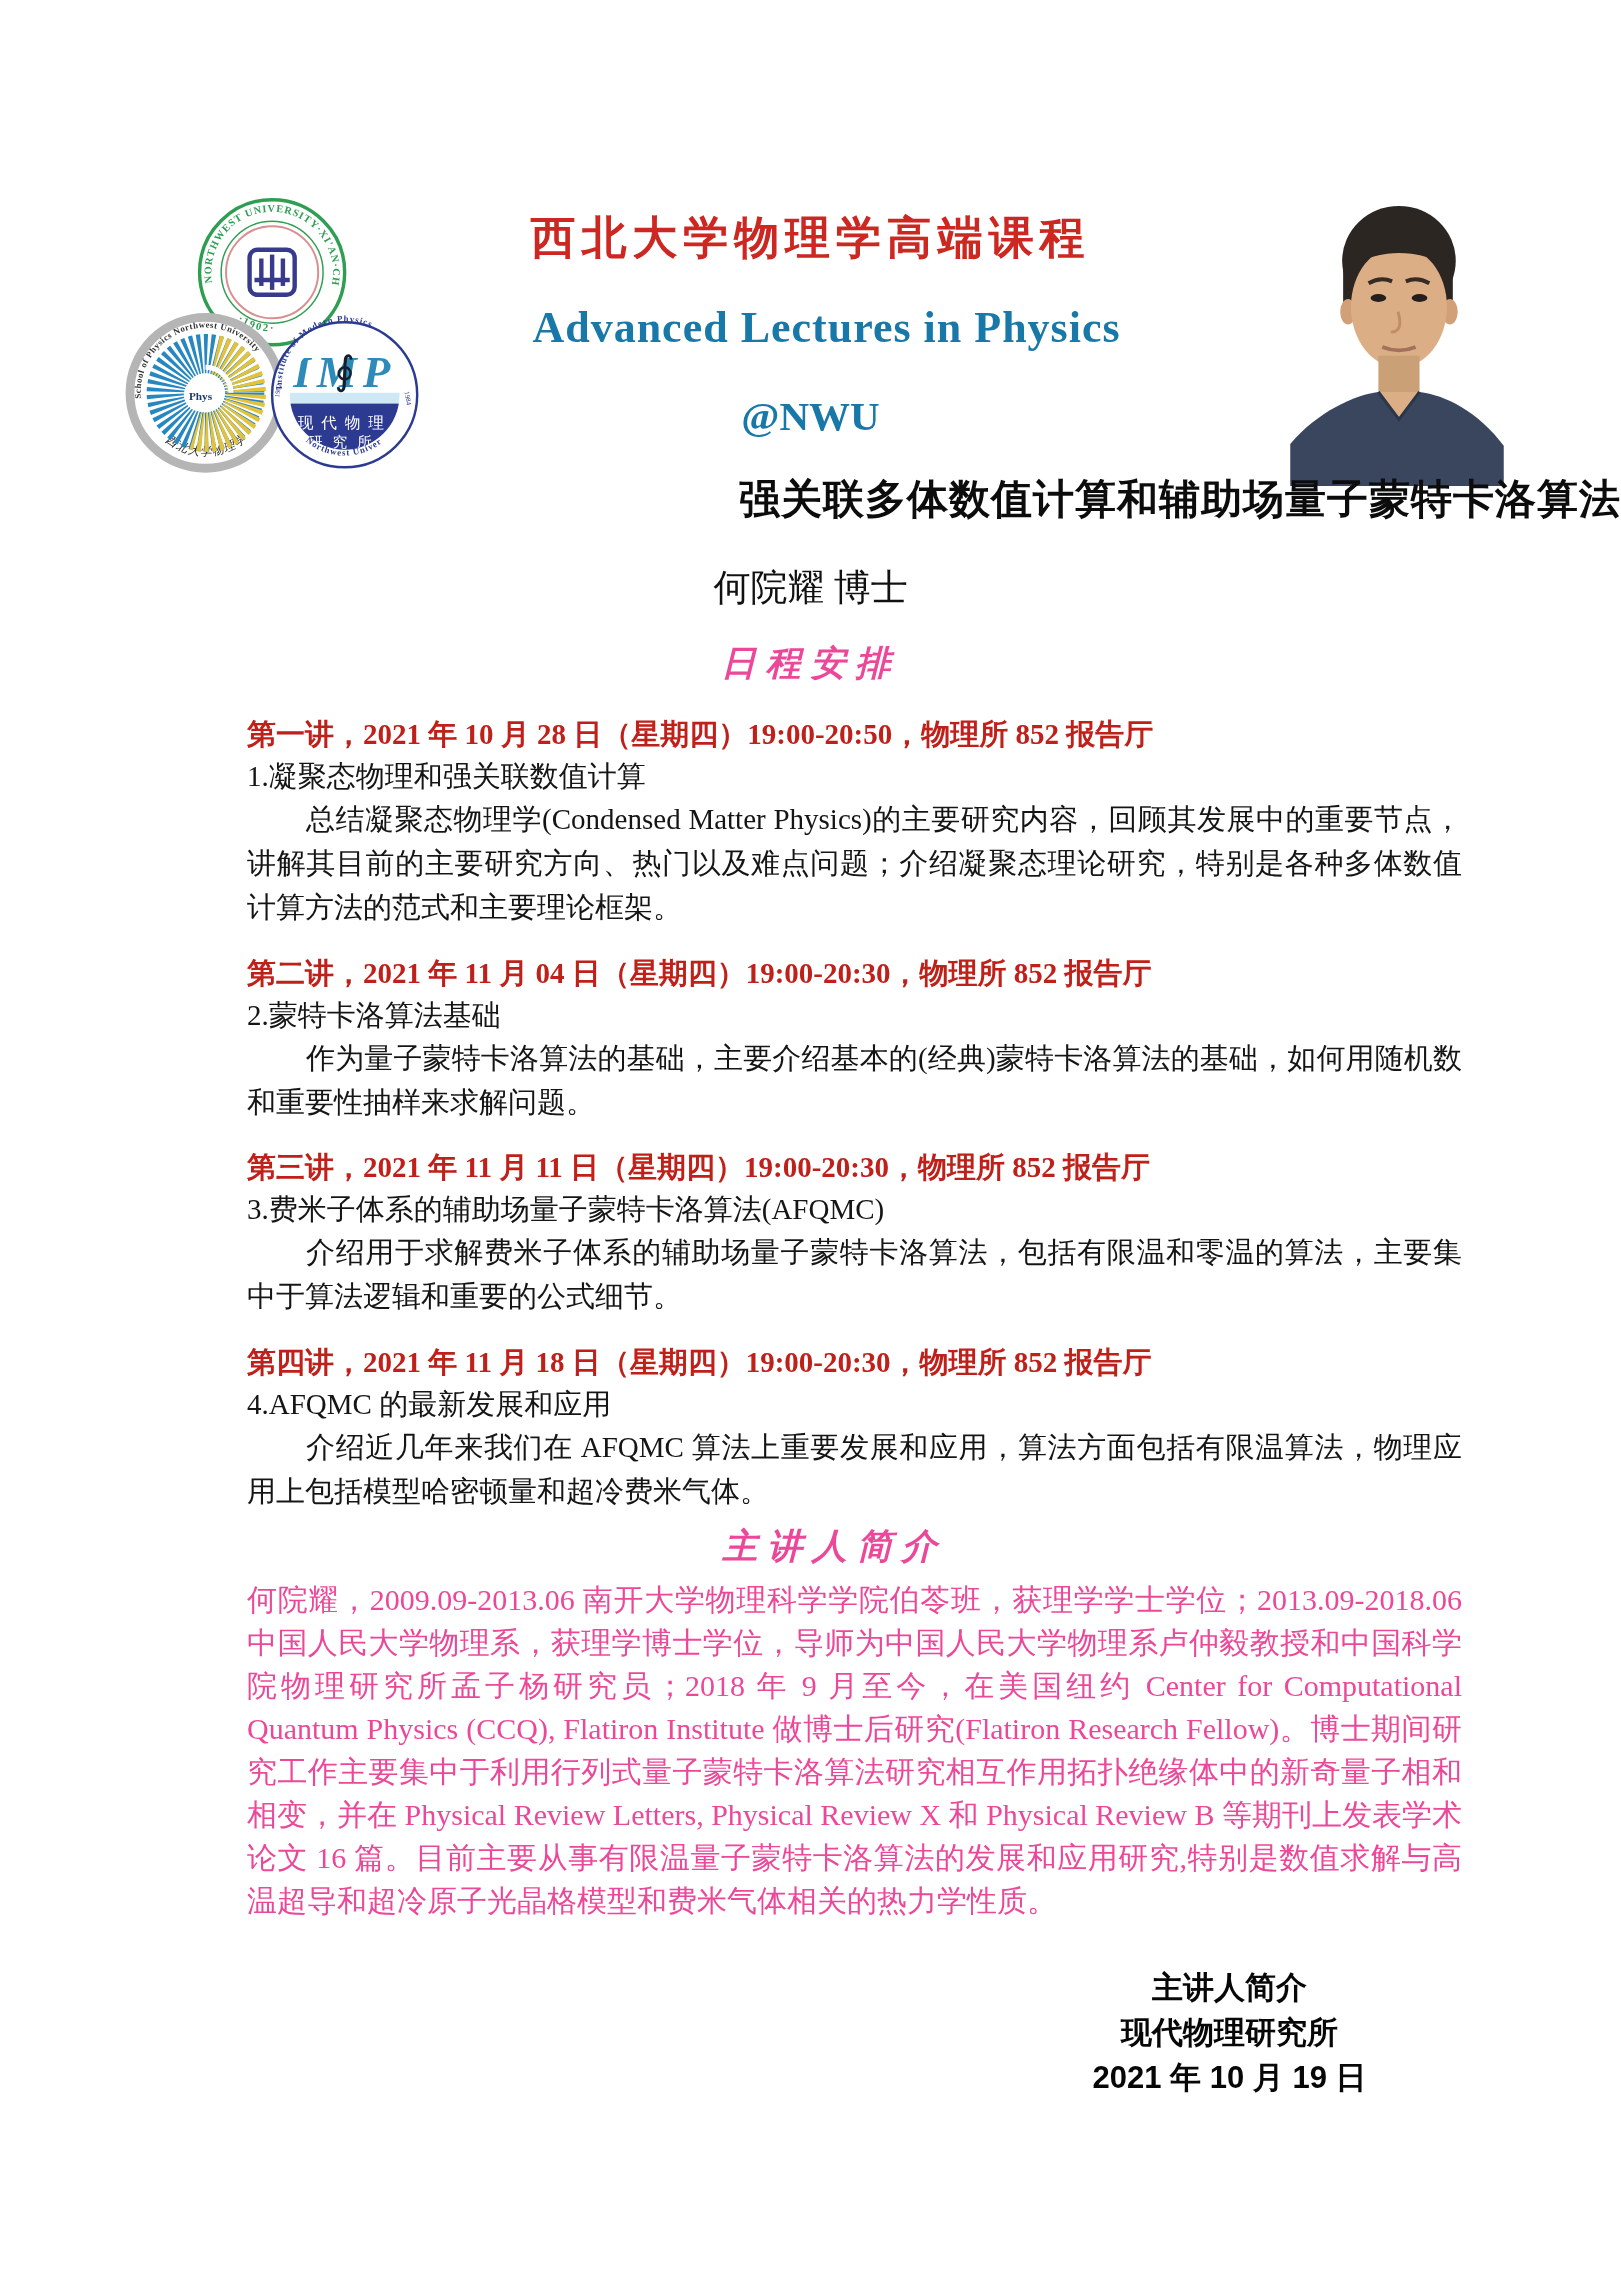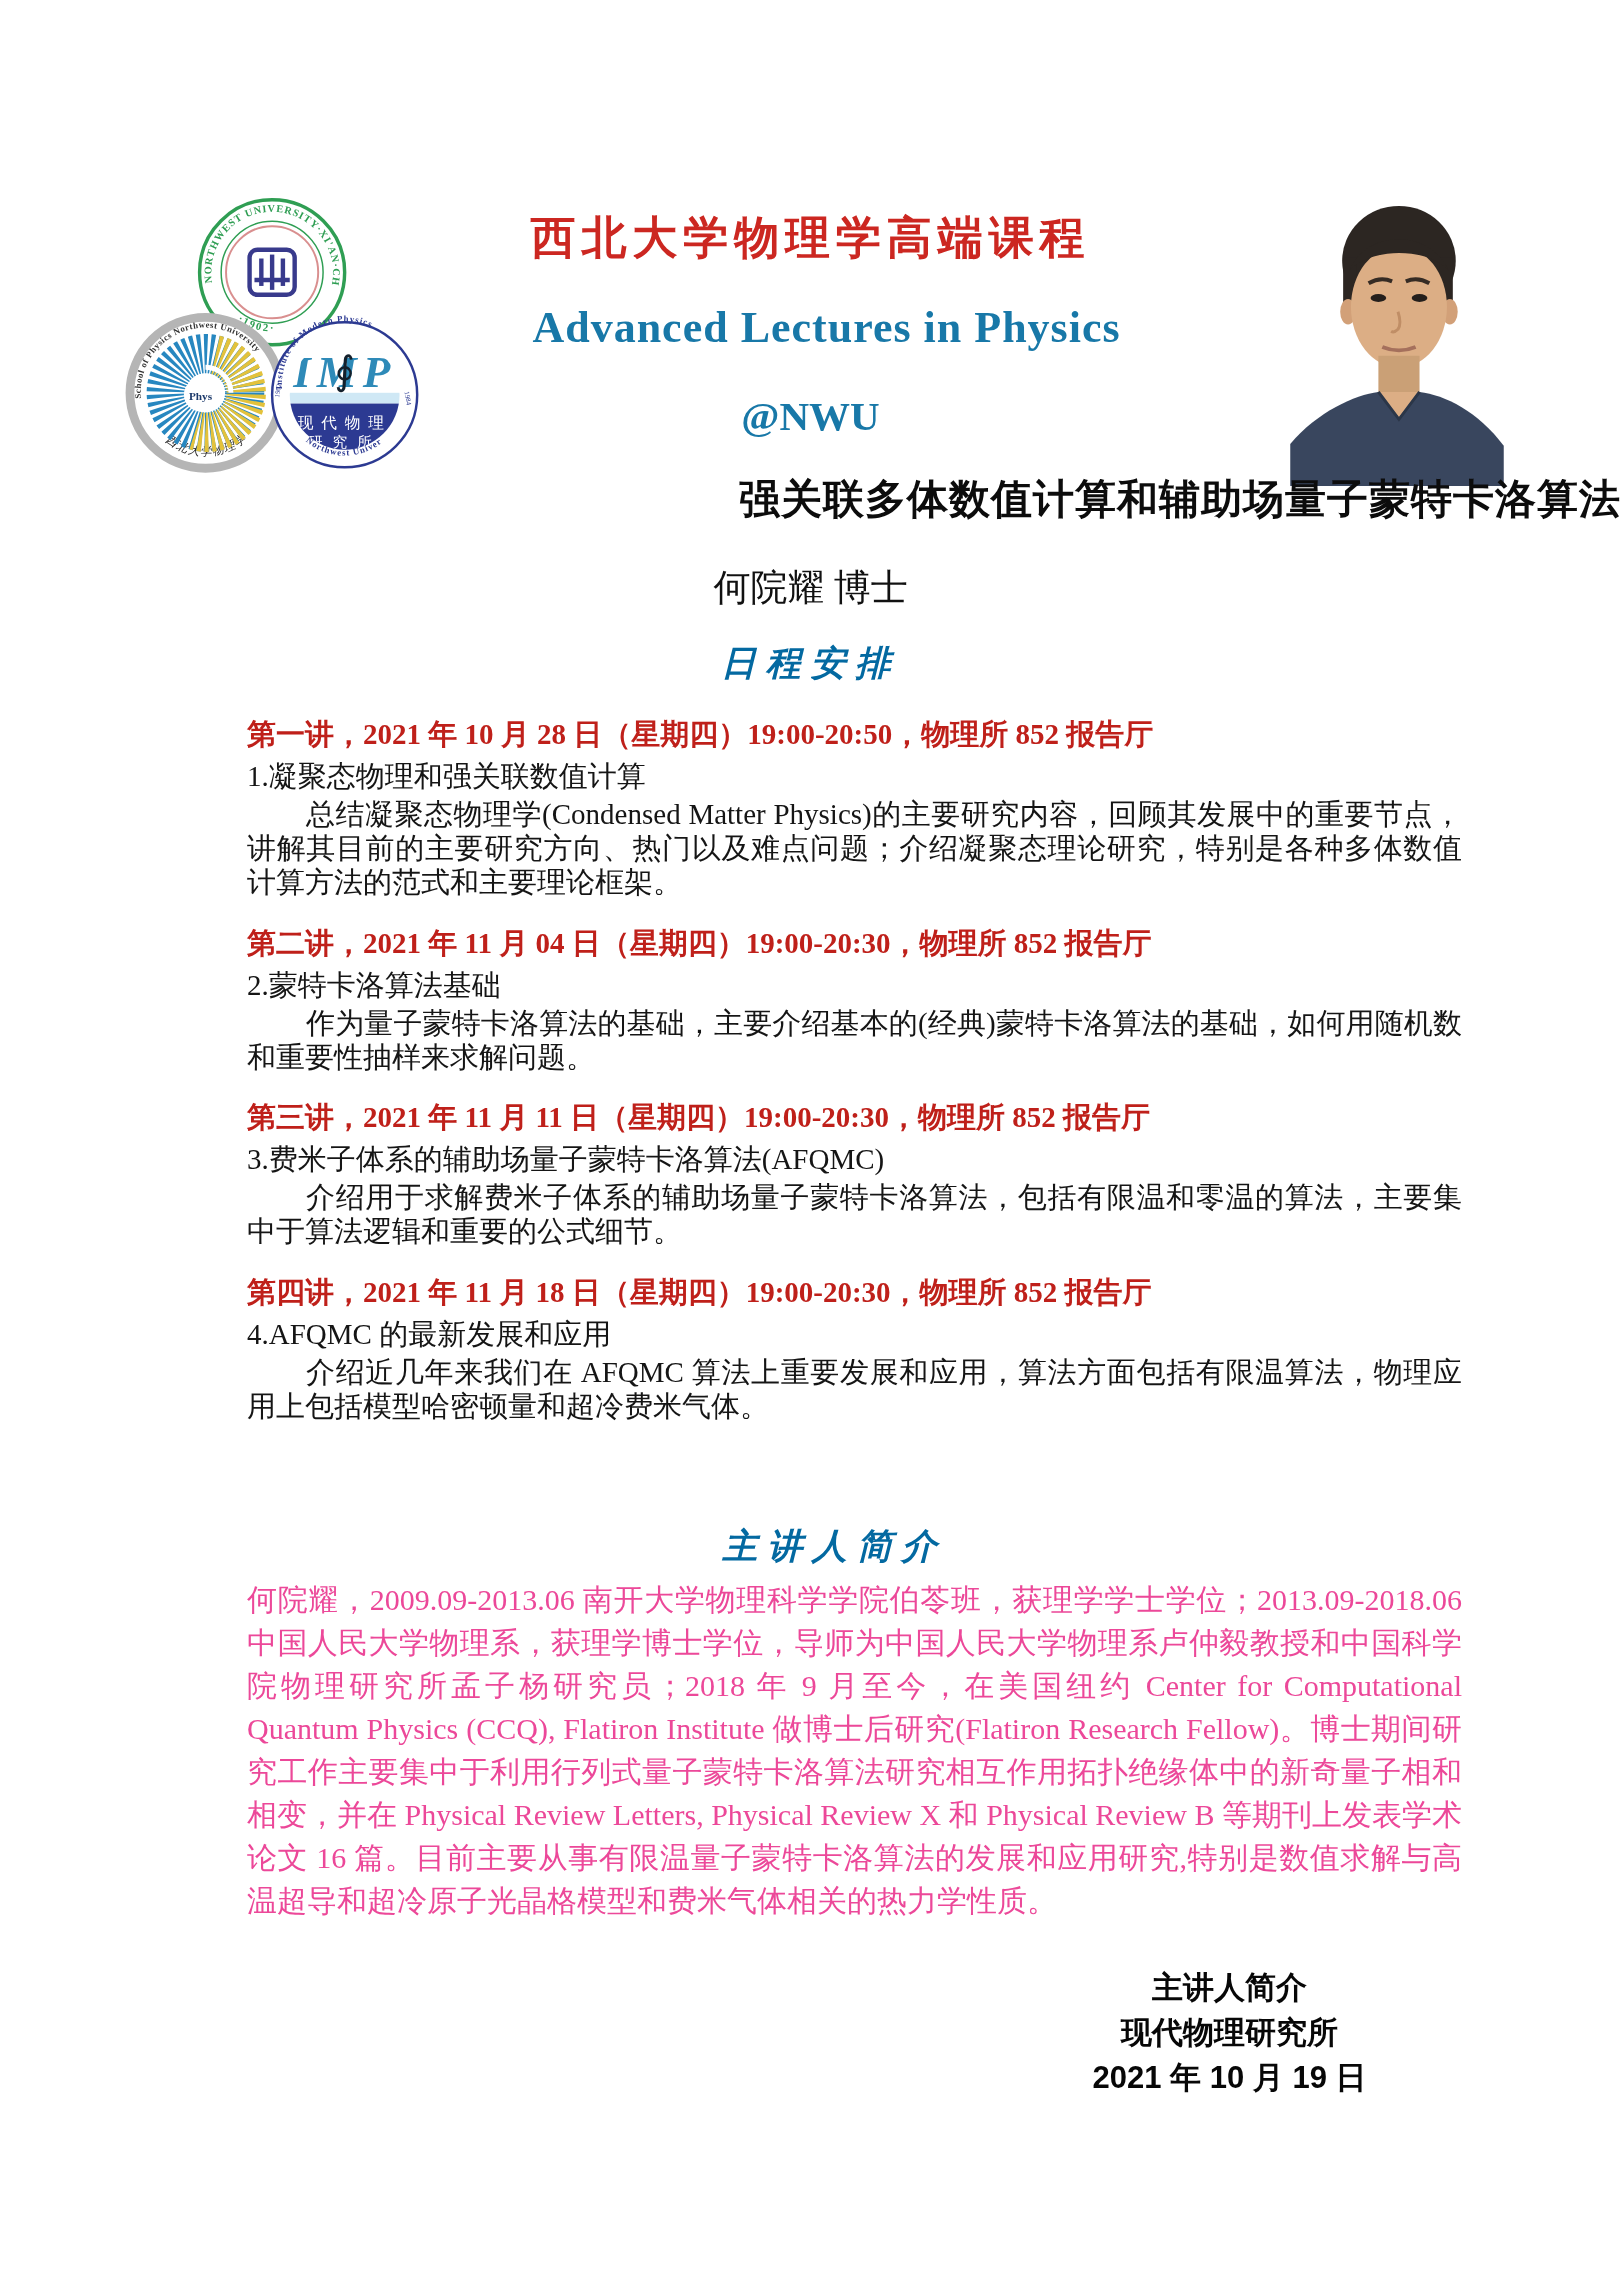--- a/index.html
+++ b/index.html
@@ -29,37 +29,37 @@
   .series-title{
     top:472px;font-size:41px;font-weight:bold;
     font-family:"Liberation Sans", sans-serif;
     color:#0c0c0c;letter-spacing:1px;text-align:right;
   }
   .speaker{
     top:563px;font-size:37px;color:#111;
   }
   .script-header{
     font-size:35px;font-weight:bold;font-style:italic;
-    letter-spacing:9.8px;color:#0369a1;
+    letter-spacing:9.8px;color:#ec4899;
   }
   .schedule-header{top:640px;}
   .bio-header{top:1523px;padding-left:24px;}
 
   .lectures{
     left:247px;top:713px;width:1215px;
     font-size:29px;line-height:42px;
   }
   .lecture{margin:0 0 22.5px 0;}
   .lecture-heading{
     color:var(--red_heading,#bf201a);font-weight:bold;
     font-size:29px;line-height:42px;
   }
   .lecture-topic{font-size:29px;line-height:42px;color:#151515;}
   .lecture-desc{
-    margin:0;font-size:29px;line-height:34px;color:#151515;
+    margin:0;font-size:29px;line-height:44px;color:#151515;
     text-align:justify;text-indent:59px;
     overflow-wrap:anywhere;
   }
 
   .bio{
     left:247px;top:1578px;width:1215px;
     font-size:30px;line-height:43px;color:#ec4899;
     text-align:justify;overflow-wrap:anywhere;
   }
 

